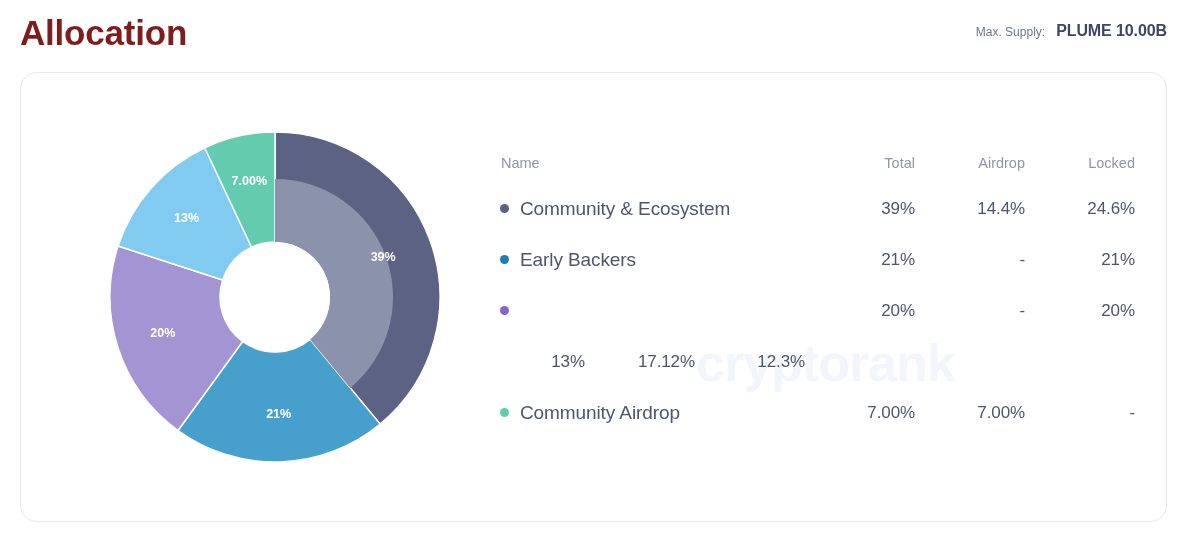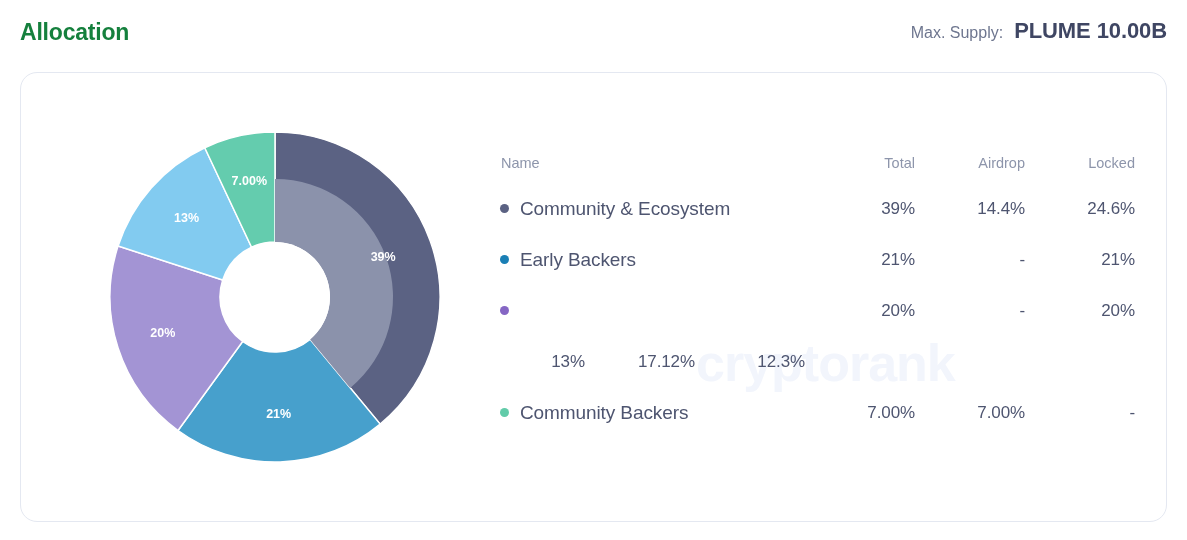--- a/index.html
+++ b/index.html
@@ -22,39 +22,39 @@
     left: 0; top: 0;
     width: 1187px;
     height: 62px;
     display: flex;
     align-items: center;
     justify-content: space-between;
     padding: 0 20px;
     box-sizing: border-box;
   }
   .page-title {
-    font-size: 23px;
-    font-weight: bold;
-    color: #15803d;
+    font-size: 35px;
+    font-weight: bold;
+    color: #7f1d1d;
     letter-spacing: -0.2px;
     line-height: 1;
     margin-top: 2px;
   }
   .supply-wrap {
     display: flex;
     align-items: baseline;
     gap: 11px;
   }
   .supply-label {
-    font-size: 16px;
+    font-size: 12px;
     color: #6e768f;
     font-weight: normal;
   }
   .supply-value {
-    font-size: 22px;
+    font-size: 16px;
     font-weight: bold;
     color: #3f4663;
     letter-spacing: -0.1px;
   }
 
   
   .card {
     position: absolute;
     left: 20px;
     top: 72px;
@@ -234,21 +234,21 @@
             <div class="c-num wide"><span class="val">20%</span></div>
           </div>
           <div class="t-row">
             <div class="c-num"><span class="val">13%</span></div>
             <div class="c-num wide"><span class="val">17.12%</span></div>
             <div class="c-num wide"><span class="val">12.3%</span></div>
           </div>
           <div class="t-row">
             <div class="c-name">
               <span class="dot" style="background: rgb(98, 203, 169);"></span>
-              <span class="name-txt">Community Backers</span>
+              <span class="name-txt">Community Airdrop</span>
             </div>
             <div class="c-num"><span class="val">7.00%</span></div>
             <div class="c-num wide"><span class="val">7.00%</span></div>
             <div class="c-num wide"><span class="val">-</span></div>
           </div>
         </div>
     </div>
 
   </div>
 </div>

